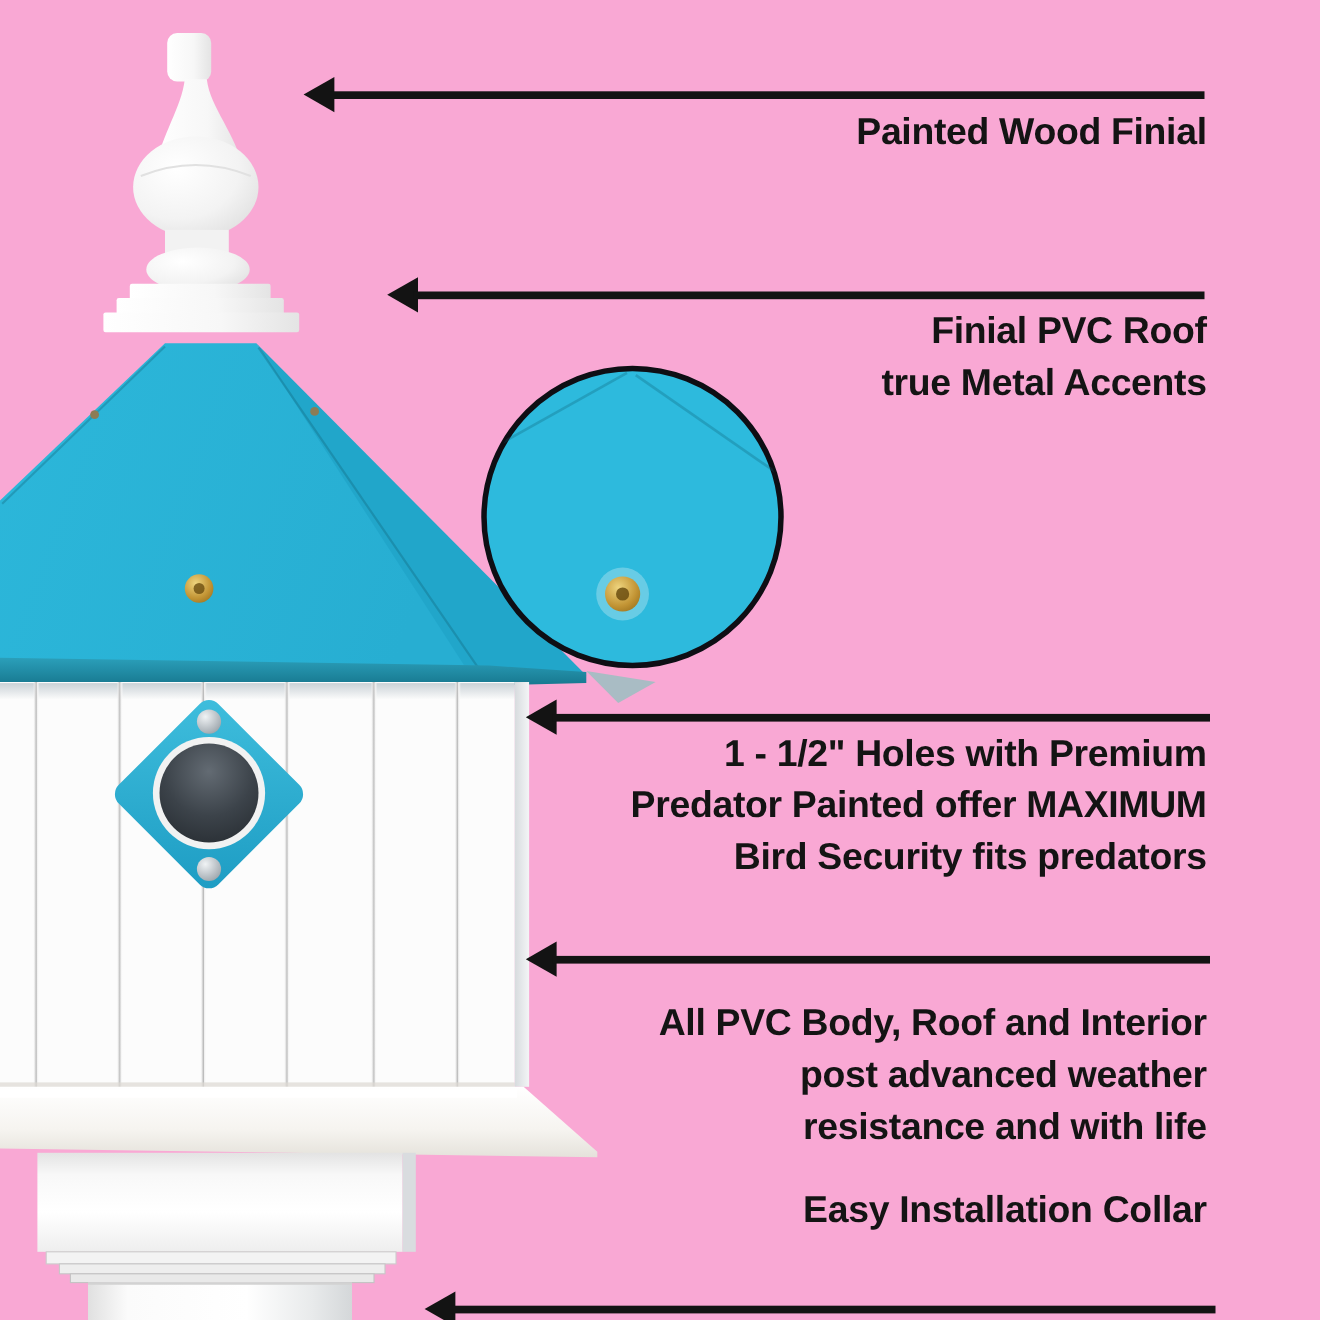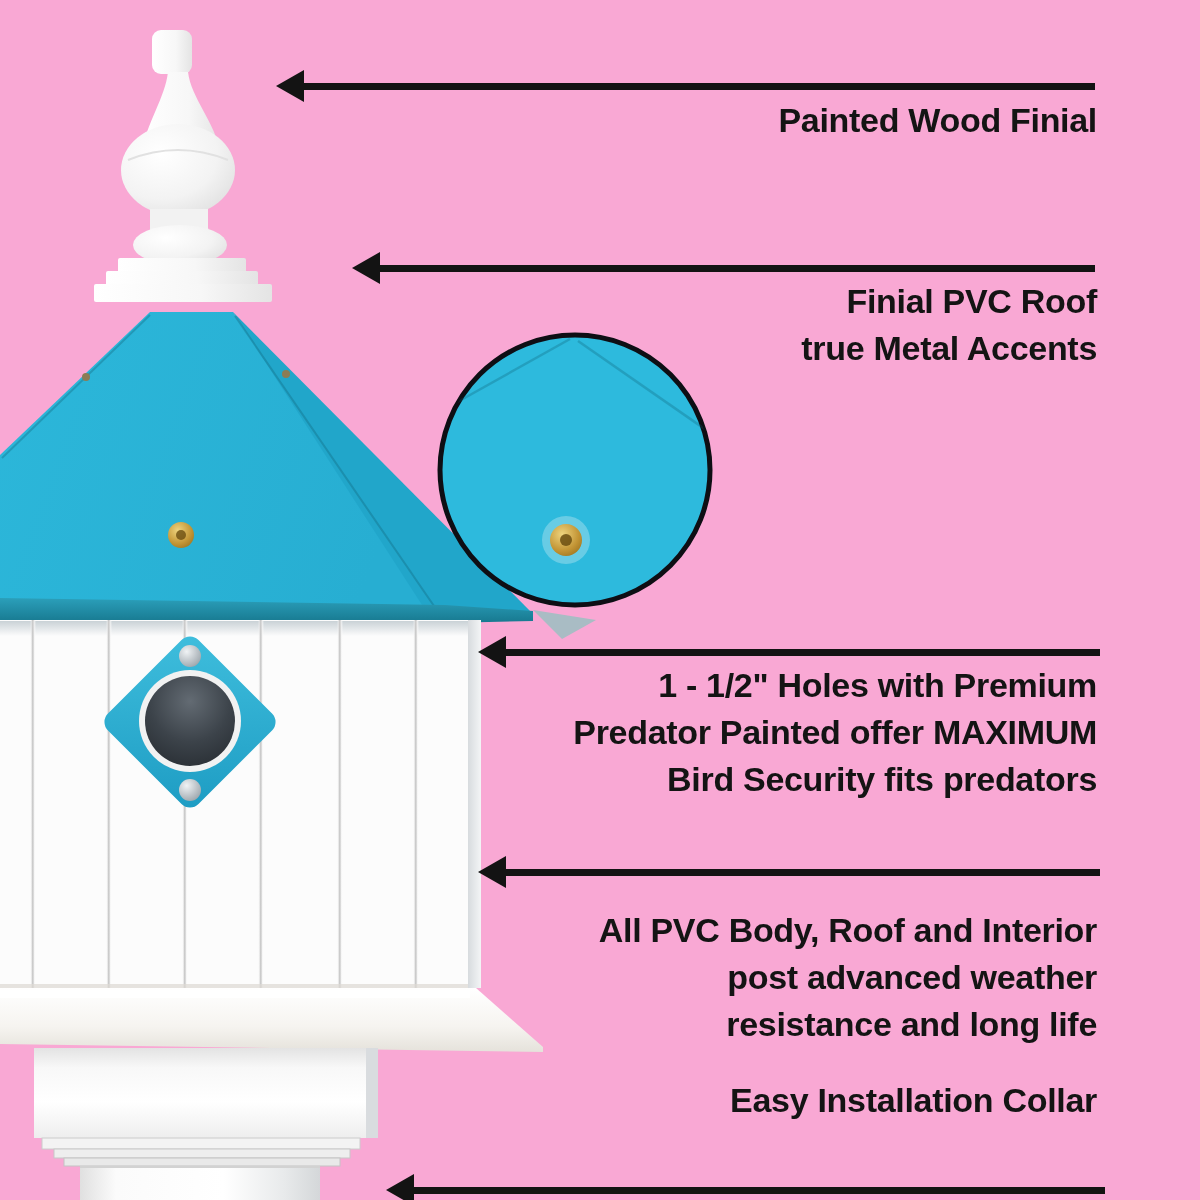--- a/index.html
+++ b/index.html
@@ -193,21 +193,21 @@
     <div>1 - 1/2" Holes with Premium</div>
     <div>Predator Painted offer MAXIMUM</div>
     <div>Bird Security fits predators</div>
   </div>
 
   <div class="arrow-head" style="left:478px;top:856px;"></div>
   <div class="arrow-line" style="left:502px;top:869px;width:598px;"></div>
   <div class="callout" style="top:883px;margin-top:24px;">
     <div>All PVC Body, Roof and Interior</div>
     <div>post advanced weather</div>
-    <div>resistance and long life</div>
+    <div>resistance and with life</div>
   </div>
 
   <div class="callout" style="top:1077px;">
     <div>Easy Installation Collar</div>
   </div>
   <div class="arrow-head" style="left:386px;top:1174px;"></div>
   <div class="arrow-line" style="left:410px;top:1187px;width:695px;"></div>
 
 </div>
 

